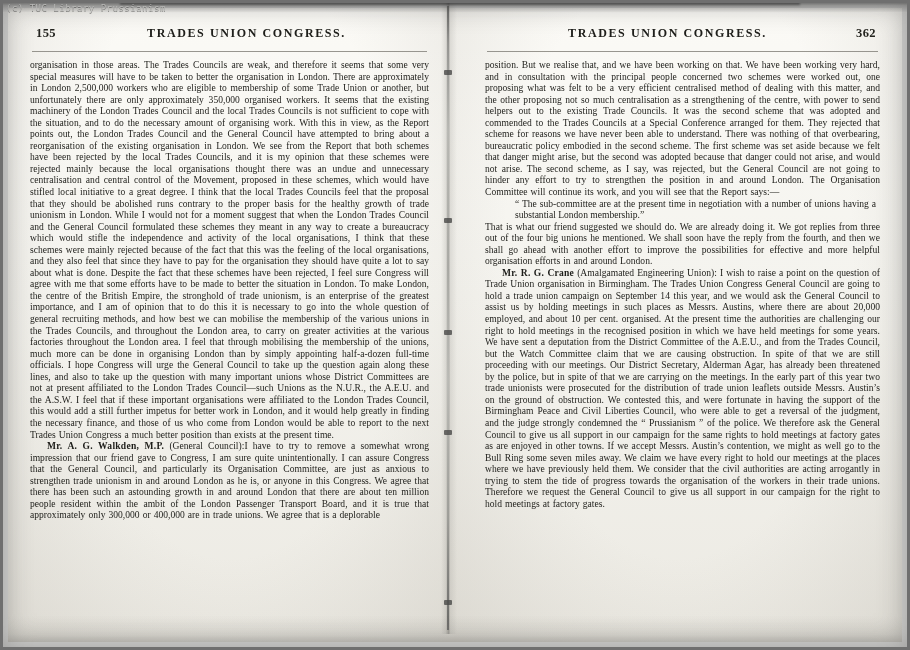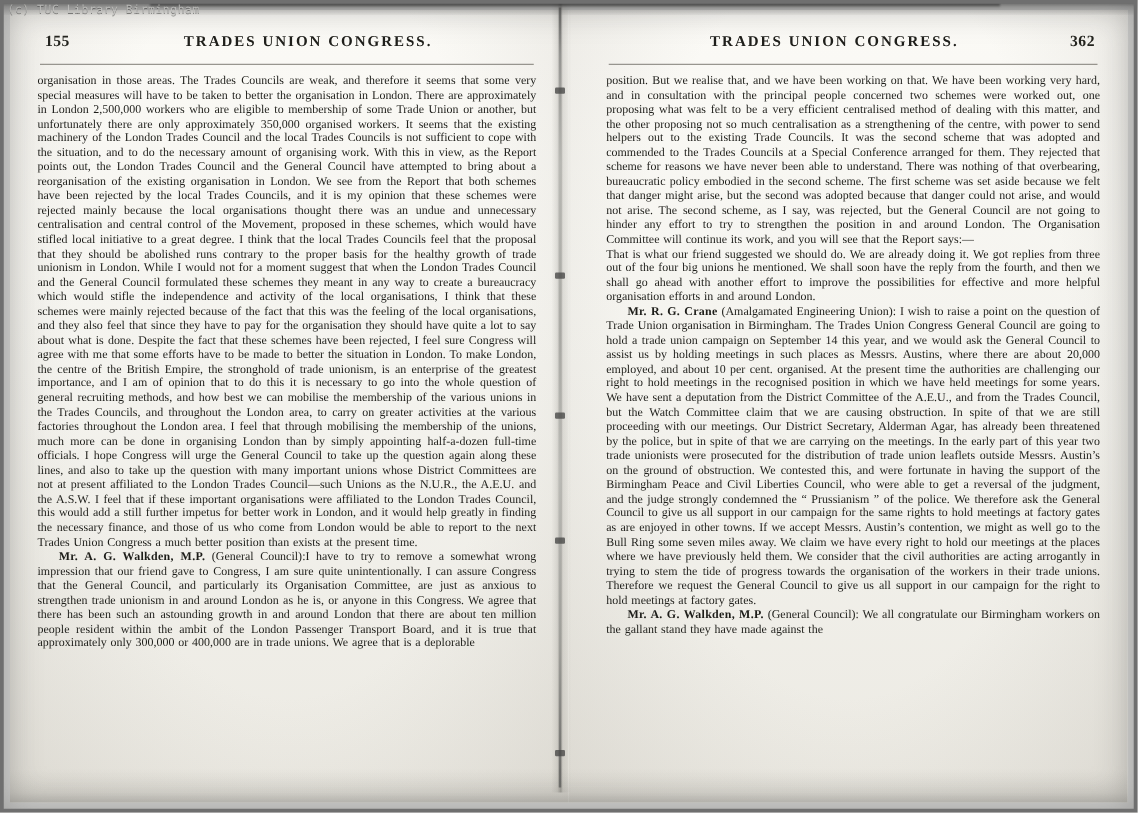--- a/index.html
+++ b/index.html
@@ -268,40 +268,40 @@
         <div class="running-head">
           <span class="head-title">TRADES UNION CONGRESS.</span>
           <span class="folio">362</span>
         </div>
         <div class="head-rule"></div>
 
         <div class="body-text">
 
           <p class="para">position. But we realise that, and we have been working on that. We have been working very hard, and in consultation with the principal people concerned two schemes were worked out, one proposing what was felt to be a very efficient centralised method of dealing with this matter, and the other proposing not so much centralisation as a strengthening of the centre, with power to send helpers out to the existing Trade Councils. It was the second scheme that was adopted and commended to the Trades Councils at a Special Conference arranged for them. They rejected that scheme for reasons we have never been able to understand. There was nothing of that overbearing, bureaucratic policy embodied in the second scheme. The first scheme was set aside because we felt that danger might arise, but the second was adopted because that danger could not arise, and would not arise. The second scheme, as I say, was rejected, but the General Council are not going to hinder any effort to try to strengthen the position in and around London. The Organisation Committee will continue its work, and you will see that the Report says:—</p>
 
+          <p class="quote">“ The sub-committee are at the present time in negotiation with a number of unions having a substantial London membership.”</p>
 
           <p class="para">That is what our friend suggested we should do. We are already doing it. We got replies from three out of the four big unions he mentioned. We shall soon have the reply from the fourth, and then we shall go ahead with another effort to improve the possibilities for effective and more helpful organisation efforts in and around London.</p>
 
 
           <p class="para indent"><span class="speaker">Mr. R. G. Crane</span><span> </span><span>(Amalgamated Engineering Union)</span><span>: I wish to raise a point on the question of Trade Union organisation in Birmingham. The Trades Union Congress General Council are going to hold a trade union campaign on September 14 this year, and we would ask the General Council to assist us by holding meetings in such places as Messrs. Austins, where there are about 20,000 employed, and about 10 per cent. organised. At the present time the authorities are challenging our right to hold meetings in the recognised position in which we have held meetings for some years. We have sent a deputation from the District Committee of the A.E.U., and from the Trades Council, but the Watch Committee claim that we are causing obstruction. In spite of that we are still proceeding with our meetings. Our District Secretary, Alderman Agar, has already been threatened by the police, but in spite of that we are carrying on the meetings. In the early part of this year two trade unionists were prosecuted for the distribution of trade union leaflets outside Messrs. Austin’s on the ground of obstruction. We contested this, and were fortunate in having the support of the Birmingham Peace and Civil Liberties Council, who were able to get a reversal of the judgment, and the judge strongly condemned the “ Prussianism ” of the police. We therefore ask the General Council to give us all support in our campaign for the same rights to hold meetings at factory gates as are enjoyed in other towns. If we accept Messrs. Austin’s contention, we might as well go to the Bull Ring some seven miles away. We claim we have every right to hold our meetings at the places where we have previously held them. We consider that the civil authorities are acting arrogantly in trying to stem the tide of progress towards the organisation of the workers in their trade unions. Therefore we request the General Council to give us all support in our campaign for the right to hold meetings at factory gates.</span></p>
 
-          <p class="para indent"><span class="speaker">Mr. A. G. Walkden, M.P.</span><span> </span><span>(General Council)</span><span>: We all congratulate our Birmingham workers on the gallant stand they have made against the</span></p>
 
         </div>
       </div>
     </div>
 
   </div>
 
   <div class="gutter"></div>
   <div class="gutter-line"></div>
   <div class="staple" style="top:70px"></div>
   <div class="staple" style="top:218px"></div>
   <div class="staple" style="top:330px"></div>
   <div class="staple" style="top:430px"></div>
   <div class="staple" style="top:600px"></div>
 
   <div class="foot-shade"></div>
   <div class="head-smudge"></div>
 
-  <div class="watermark">(c) TUC Library Birmingham</div>
+  <div class="watermark">(c) TUC Library Prussianism</div>
 
 </div>
 
 </body></html>

